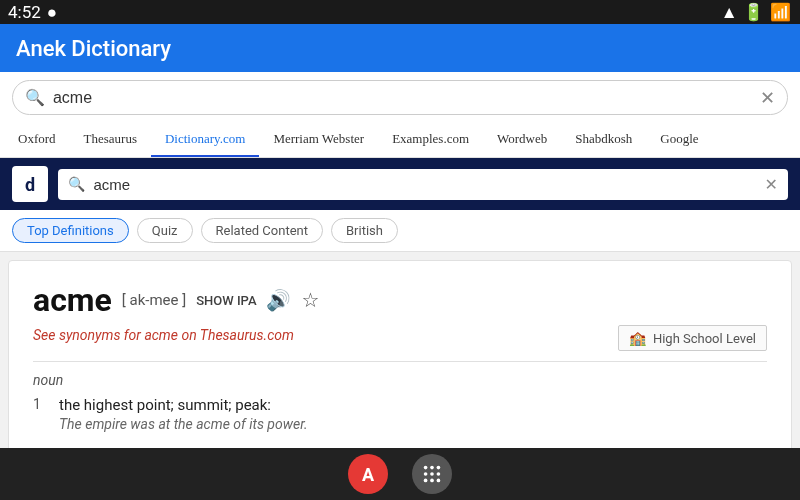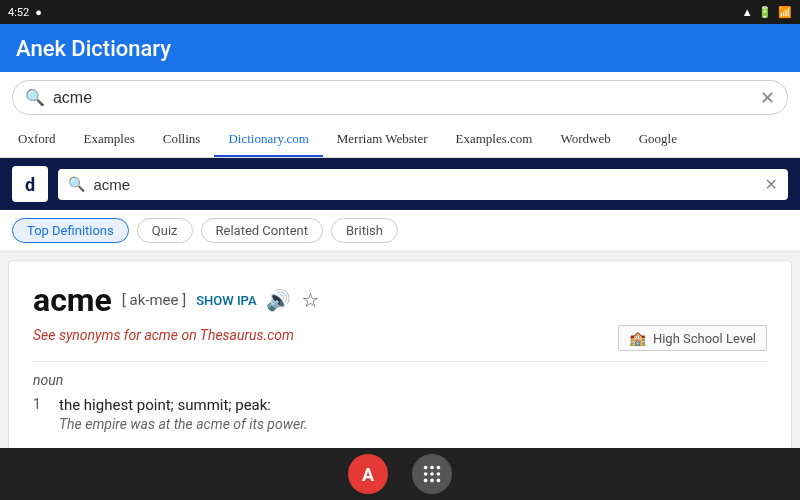--- a/index.html
+++ b/index.html
@@ -7,21 +7,21 @@
 
     
     .status-bar {
       height: 24px;
       background: #1a1a1a;
       display: flex;
       align-items: center;
       justify-content: space-between;
       padding: 0 8px;
       color: white;
-      font-size: 11px;
+      font-size: 17px;
     }
     .status-left { display: flex; align-items: center; gap: 6px; }
     .status-right { display: flex; align-items: center; gap: 6px; }
 
     
     .app-bar {
       height: 48px;
       background: #1a73e8;
       display: flex;
       align-items: center;
@@ -151,21 +151,21 @@
       font-size: 32px;
       font-weight: bold;
       color: #111;
     }
     .word-phonetic {
       font-size: 15px;
       color: #555;
     }
     .show-ipa {
       font-size: 13px;
-      color: #0369a1;
+      color: #404040;
       font-weight: 500;
     }
     .sound-icon {
       font-size: 20px;
       color: #555;
       cursor: pointer;
     }
     .star-icon {
       font-size: 20px;
       color: #555;
@@ -282,26 +282,26 @@
 <div class="search-bar-container">
   <div class="search-bar">
     <span class="search-icon">🔍</span>
     <input class="search-input" type="text" value="acme" style="">
     <span class="clear-icon">✕</span>
   </div>
 </div>
 
 <div class="dict-tabs">
   <div class="dict-tab">Oxford</div>
-  <div class="dict-tab">Examples</div>
-  <div class="dict-tab">Collins</div>
+  <div class="dict-tab">Thesaurus</div>
   <div class="dict-tab active">Dictionary.com</div>
   <div class="dict-tab">Merriam Webster</div>
   <div class="dict-tab">Examples.com</div>
   <div class="dict-tab">Wordweb</div>
+  <div class="dict-tab">Shabdkosh</div>
   <div class="dict-tab">Google</div>
 
 </div>
 
 <div class="dict-header">
   <div class="dict-logo">
     <span>d</span>
   </div>
   <div class="dict-search-bar">
     <span class="dict-search-icon">🔍</span>

